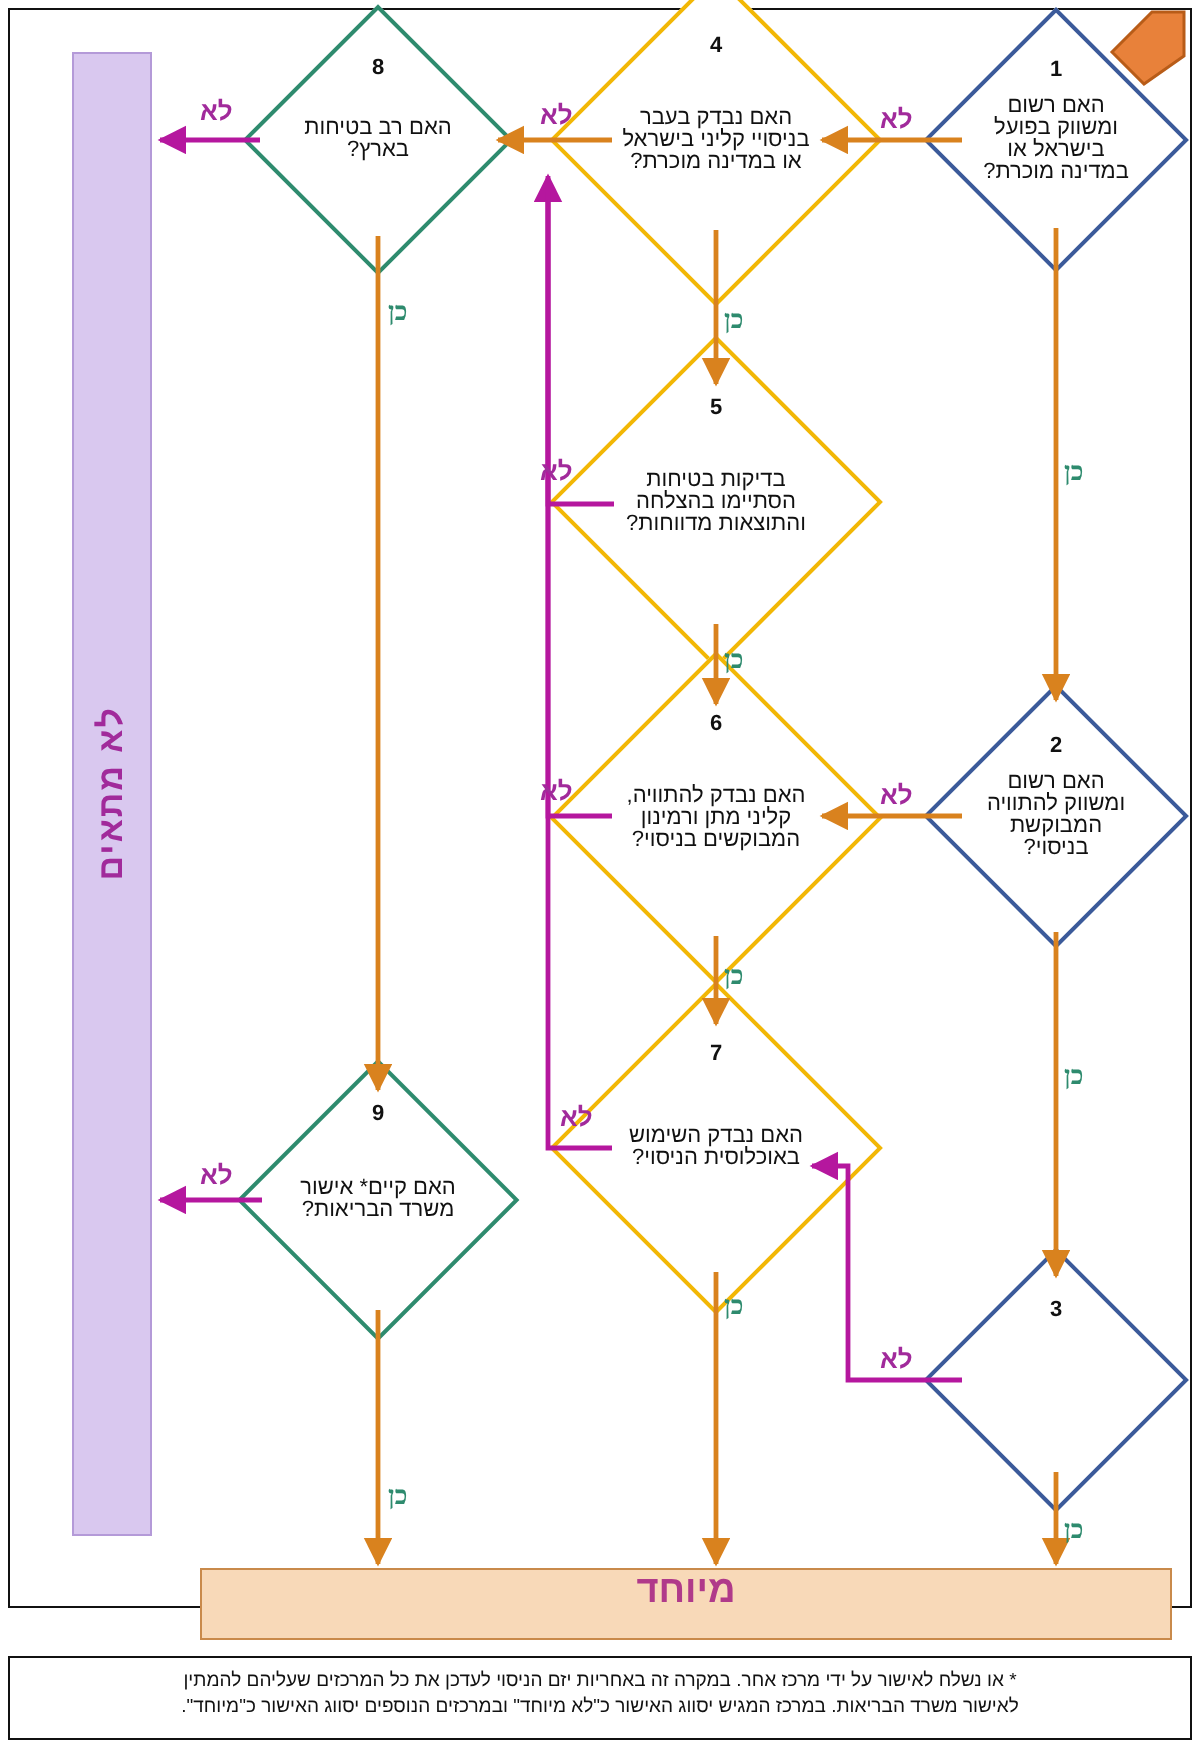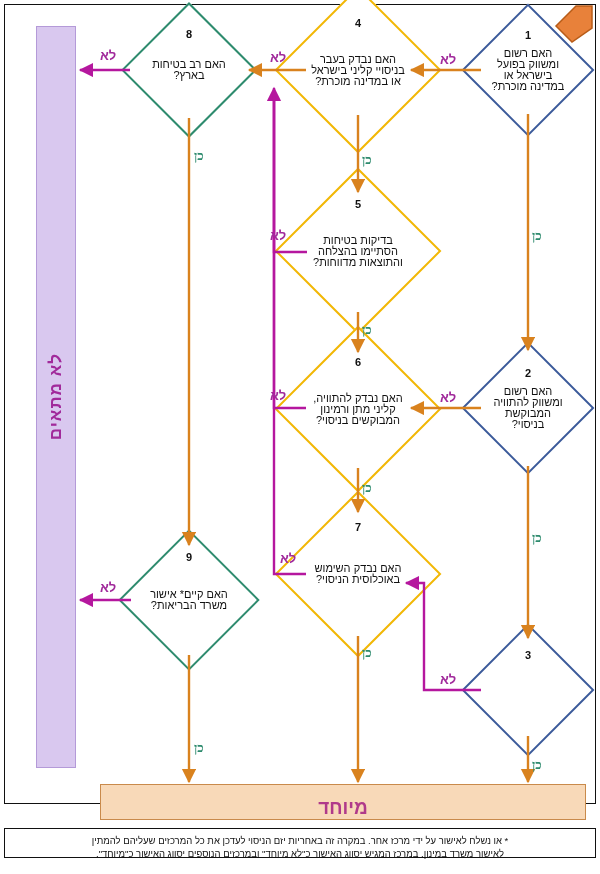--- a/index.html
+++ b/index.html
@@ -87,32 +87,32 @@
   }
 
   
   .banner {
     position: absolute;
     left: 100px; top: 784px;
     width: 486px; height: 36px;
     background: #f8d9b8;
     border: 1px solid #c98a4b;
     display: flex;
-    align-items: flex-end;
+    align-items: flex-start;
     justify-content: center;
     font-size: 19px;
     font-weight: bold;
     color: #b03a8a;
   }
 
   
   .footnote {
     position: absolute;
     left: 4px; top: 828px;
-    width: 592px; height: 30px;
+    width: 592px; height: 42px;
     border: 1px solid #111;
     background: #fff;
     padding: 5px 8px;
     font-size: 9.5px;
     line-height: 13px;
     color: #111;
     text-align: center;
   }
 
   
@@ -275,16 +275,16 @@
   <div class="elabel yes" style="left:362px; top:645px;">כן</div>
   <div class="elabel yes" style="left:194px; top:148px;">כן</div>
   <div class="elabel yes" style="left:194px; top:740px;">כן</div>
 
   <div class="banner">
     <span>מיוחד</span>
   </div>
 
   <div class="footnote">
     <div>* או נשלח לאישור על ידי מרכז אחר. במקרה זה באחריות יזם הניסוי לעדכן את כל המרכזים שעליהם להמתין</div>
-    <div>לאישור משרד במינון. במרכז המגיש יסווג האישור כ"לא מיוחד" ובמרכזים הנוספים יסווג האישור כ"מיוחד".</div>
+    <div>לאישור משרד הבריאות. במרכז המגיש יסווג האישור כ"לא מיוחד" ובמרכזים הנוספים יסווג האישור כ"מיוחד".</div>
   </div>
 
 </div>
 
 </body></html>

